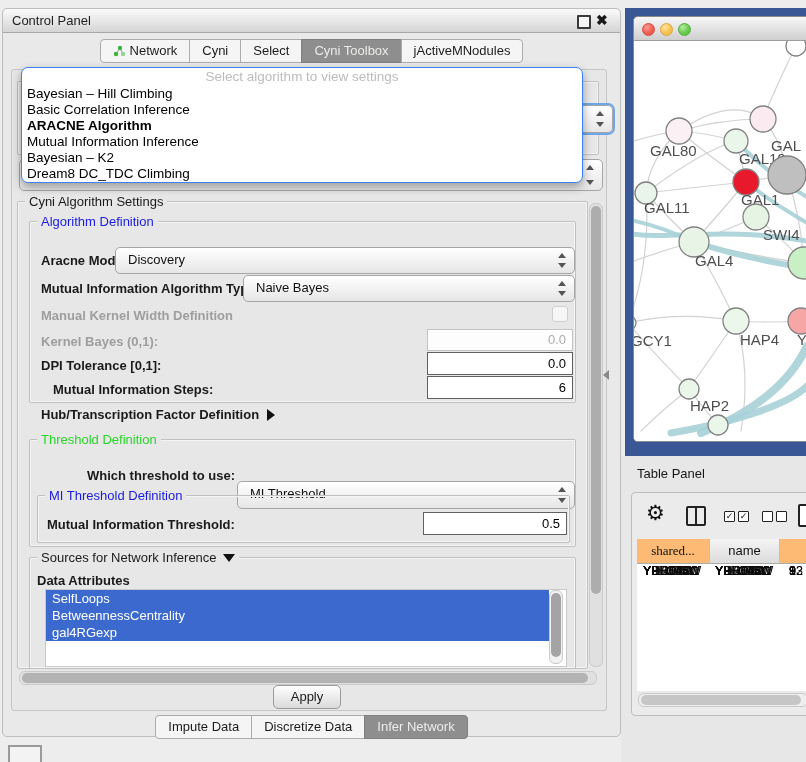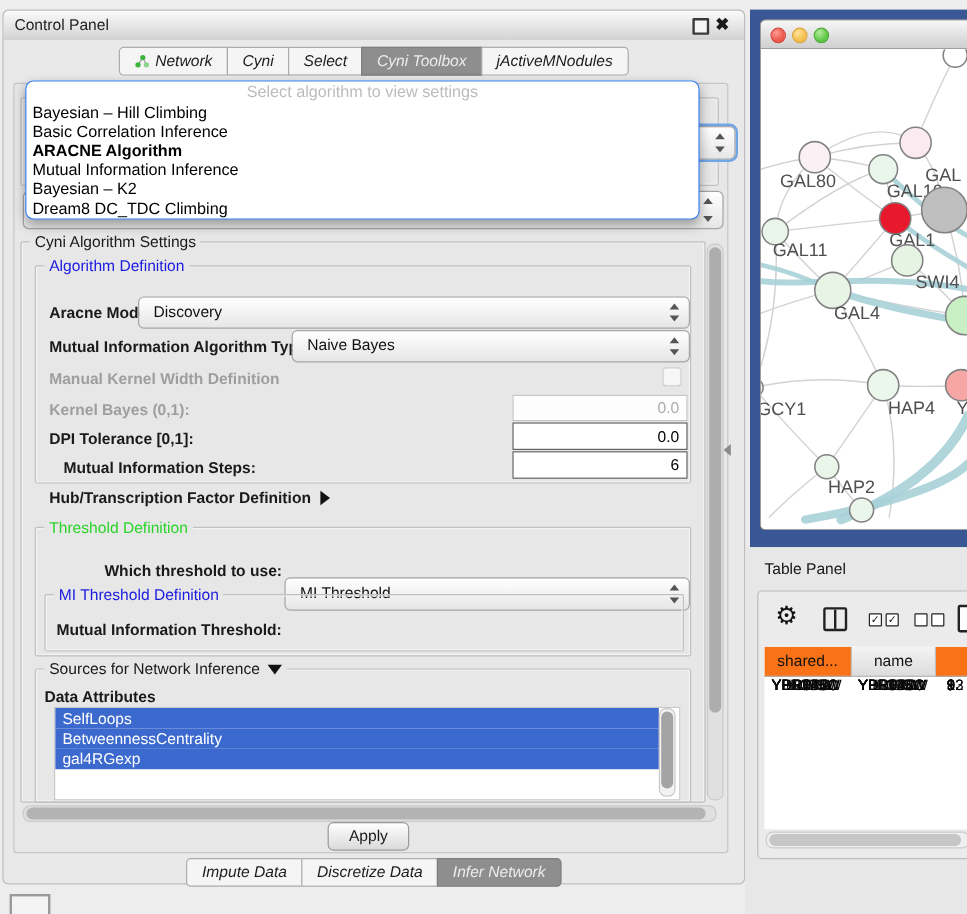--- a/index.html
+++ b/index.html
@@ -10,21 +10,21 @@
   #control-panel{left:2px;top:8px;width:617px;height:727px;background:#E9E9E9;
     border:1px solid #BDBDBD;border-radius:5px;}
   #cp-titlebar{left:0;top:0;right:0;height:23px;border-radius:5px 5px 0 0;
     background:linear-gradient(#FAFAFA,#D5D5D5);border-bottom:1px solid #A8A8A8;}
   #cp-title{left:9px;top:4px;font-size:13px;color:#1E1E1E;}
   .float-ico{left:574px;top:6px;width:10px;height:10px;border:2px solid #3A3A3A;border-radius:1px;background:#F5F5F5;}
   .close-ico{left:593px;top:3px;font-size:14px;font-weight:bold;color:#1A1A1A;}
   
   #top-tabs{left:0;top:30px;width:617px;height:26px;display:flex;justify-content:center;}
   .tab{height:22px;line-height:22px;padding:0 12px;background:#F5F5F5;border:1px solid #ACACAC;
-       margin-left:-1px;white-space:nowrap;color:#1C1C1C;font-style:italic;}
+       margin-left:-1px;white-space:nowrap;color:#1C1C1C;}
   .tab:first-child{border-radius:4px 0 0 4px;margin-left:0;}
   .tab:last-child{border-radius:0 4px 4px 0;}
   .tab.selected{background:#8E8E8E;color:#ECECEA;border-color:#7E7E7E;}
   .tab .ticon{display:inline-block;vertical-align:-2px;margin-right:4px;}
   
   #inner-panel{left:8px;top:60px;width:594px;height:640px;background:#E7E7E7;
      border:1px solid #C6C6C6;border-radius:3px;}
   
   .group{border:1px solid #C0C0C0;box-shadow:inset 0 0 0 1px #F4F4F4;border-radius:2px;}
   .gtitle{position:absolute;background:#E7E7E7;padding:0 4px;font-size:13px;line-height:13px;}
@@ -92,21 +92,21 @@
   #table-window{left:631px;top:492px;width:180px;height:222px;background:#EBEBEB;
      border:1px solid #BDBDBD;border-radius:4px;}
   .gear{left:14px;top:8px;font-size:21px;color:#111;}
   .cols-ico{left:54px;top:13px;width:16px;height:16px;border:2px solid #222;border-radius:2px;}
   .cols-ico:before{content:"";position:absolute;left:7px;top:0;bottom:0;width:2px;background:#222;}
   .cb{position:absolute;width:9px;height:9px;border:1.5px solid #222;border-radius:1px;background:#FFF;font-size:9px;line-height:9px;text-align:center;color:#111;}
   .page-ico{left:166px;top:11px;width:16px;height:19px;border:2px solid #222;border-radius:2px;background:#FFF;}
   #table{left:5px;top:46px;width:175px;height:152px;background:#FFF;overflow:hidden;}
   .th{position:absolute;top:0;height:24px;line-height:24px;text-align:center;font-size:13px;
      background:linear-gradient(#F4F4F4,#DCDCDC);border-right:1px solid #BFBFBF;border-bottom:1px solid #ABABAB;color:#111;}
-  .th.hl{background:#f97316;}
+  .th.hl{background:#fdba74;font-family:Liberation Serif, serif;}
   .trow{position:absolute;left:0;width:100%;height:15.2px;line-height:15.2px;font-size:12.5px;color:#0A0A0A;}
   .trow span{position:absolute;white-space:nowrap;}
   .tc1{left:6px;} .tc2{left:78px;} .tc3{left:152px;}
   
   #mini-window{left:8px;top:745px;width:30px;height:25px;border:2px solid #9A9A9A;background:#F3F3F3;}
   svg text{font-family:"Liberation Sans",sans-serif;}
 </style>
 </head>
 <body>
 
@@ -186,20 +186,21 @@
 
   <div class="abs group" style="left:26px;top:430px;width:545px;height:106px;"></div>
   <span class="gtitle green-t" style="left:34px;top:424px;">Threshold Definition</span>
 
   <span class="lbl" style="left:84px;top:459px;">Which threshold to use:</span>
   <div class="combo" style="left:234px;top:472px;width:324px;height:26px;"><span>MI Threshold</span><span class="spin"></span></div>
 
   <div class="abs group" style="left:34px;top:486px;width:531px;height:46px;"></div>
   <span class="gtitle blue-t" style="left:42px;top:480px;">MI Threshold Definition</span>
   <span class="lbl" style="left:44px;top:508px;">Mutual Information Threshold:</span>
+  <div class="tfield" style="left:420px;top:503px;width:136px;height:21px;line-height:21px;">0.5</div>
 
   <div class="abs group" style="left:26px;top:548px;width:545px;height:110px;"></div>
   <span class="gtitle" style="left:34px;top:542px;"><span>Sources for Network Inference</span><span class="arr-down"></span></span>
   <span class="lbl" style="left:34px;top:564px;">Data Attributes</span>
 
   <div id="attr-list" class="abs">
     <div class="attr-item">SelfLoops</div>
     <div class="attr-item">BetweennessCentrality</div>
     <div class="attr-item">gal4RGexp</div>
   </div>

